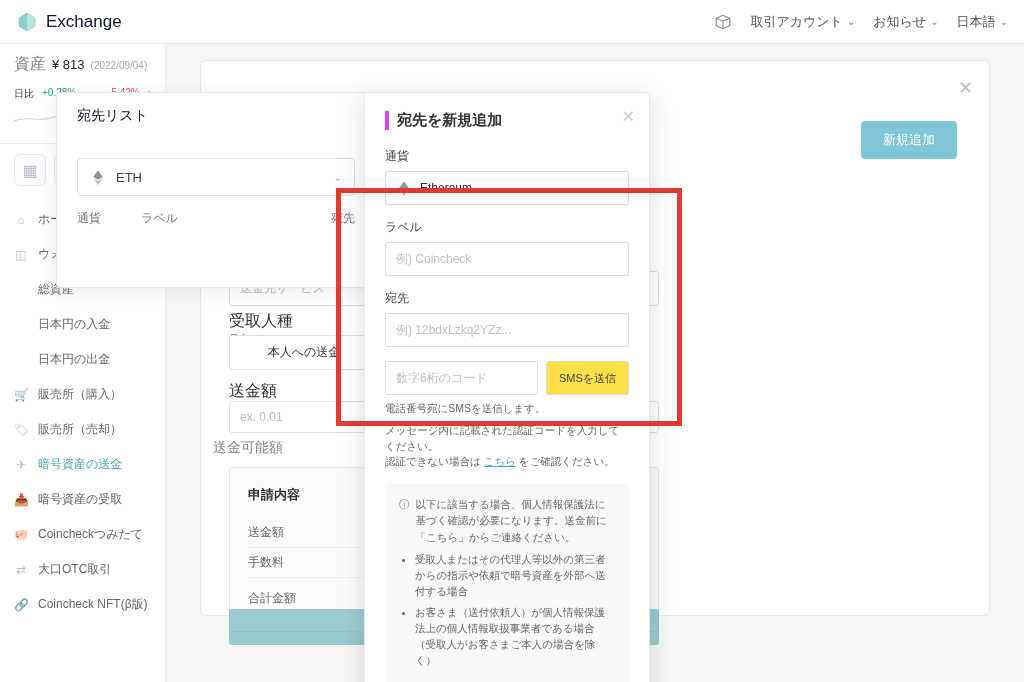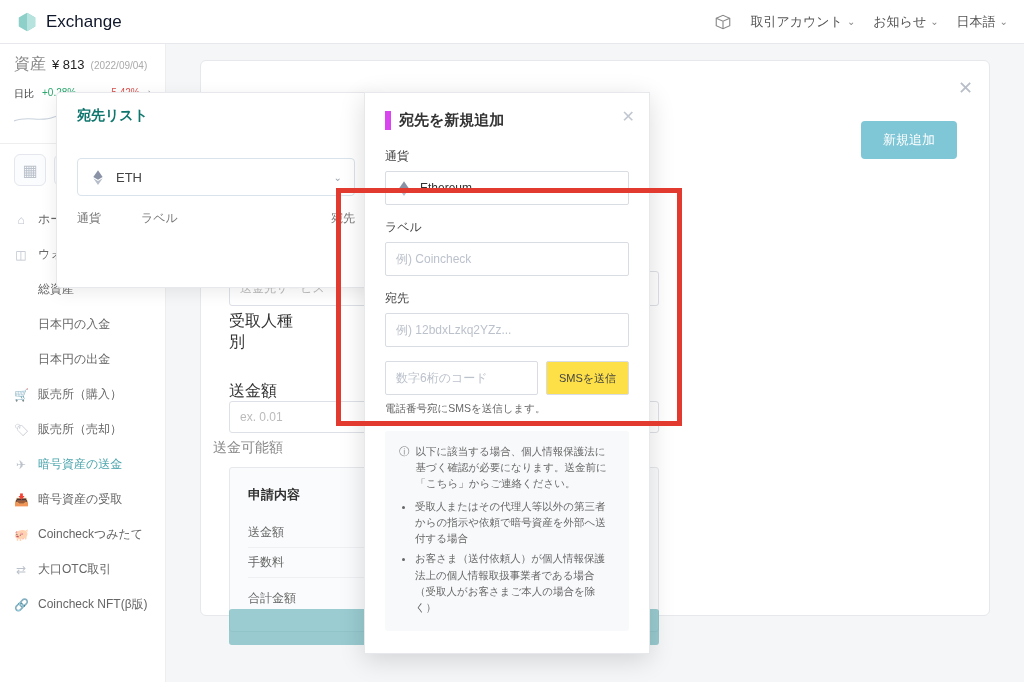--- a/index.html
+++ b/index.html
@@ -42,27 +42,27 @@
   .add-btn { position: absolute; top: 60px; right: 32px; background: #7fc6d6; color: #fff; border: none; border-radius: 4px; padding: 10px 22px; font-size: 13px; cursor: pointer; }
   .field-row { display: flex; align-items: center; gap: 16px; margin-bottom: 12px; }
   .field-row .flbl { width: 70px; font-weight: 500; }
   .mock-input { border: 1px solid #dde0e6; border-radius: 3px; padding: 8px 10px; color: #bbb; font-size: 12px; flex: 1; }
   .mock-btn { border: 1px solid #dde0e6; border-radius: 3px; padding: 8px 14px; font-size: 12px; background: #fff; }
   .bg-row { padding: 6px 0; font-size: 12px; color: #666; border-bottom: 1px solid #eef0f3; }
   .bg-row:last-child { border: none; font-weight: 500; padding-top: 12px;}
 
   
   .side-panel { position: absolute; left: 56px; top: 92px; width: 320px; height: 196px; background: #fff; border: 1px solid #e6e8ec; border-radius: 4px; box-shadow: 0 4px 18px rgba(0,0,0,0.08); padding: 14px 20px; }
-  .sp-title { font-size: 14px; font-weight: 700; color: #0f766e; margin-bottom: 14px; }
+  .sp-title { font-size: 14px; font-weight: 400; color: #0f172a; margin-bottom: 14px; }
   .sp-select { border: 1px solid #d9e3eb; border-radius: 4px; padding: 10px 12px; display: flex; align-items: center; gap: 10px; font-size: 13px; color: #444; margin-bottom: 14px; cursor: pointer; margin-top: 33px; }
   .eth-ico { width: 16px; height: 16px; }
   .sp-select .chev { margin-left: auto; color: #9aa4b0; }
   .sp-cols { display: flex; gap: 40px; font-size: 12px; color: #777; font-weight: 500; }
   .modal { position: absolute; left: 364px; top: 92px; width: 286px; background: #fff; border: 1px solid #e6e8ec; box-shadow: 0 6px 24px rgba(0,0,0,0.14); padding: 18px 20px 22px; }
-  .modal-title { font-size: 15px; font-weight: 600; color: #333; border-left: 6px solid #d946ef; padding-left: 8px; margin-bottom: 18px; }
+  .modal-title { font-size: 15px; font-weight: 600; color: #333; border-left: 4px solid #d946ef; padding-left: 8px; margin-bottom: 18px; }
   .modal-close { position: absolute; top: 14px; right: 14px; color: #c1c7d0; font-size: 16px; cursor: pointer; }
   .mfield { margin-bottom: 14px; }
   .mfield label { font-size: 12px; font-weight: 500; color: #444; display: block; margin-bottom: 6px; }
   .minput { width: 100%; border: 1px solid #d9dde3; border-radius: 2px; padding: 9px 10px; font-size: 12px; color: #333; }
   .minput::placeholder { color: #bcc2cc; }
   .mselect { width: 100%; border: 1px solid #d9dde3; border-radius: 2px; padding: 8px 10px; display: flex; align-items: center; gap: 8px; font-size: 12px; cursor: pointer; }
   .mselect .chev { margin-left: auto; color: #4aa5ad; font-size: 11px; }
   .sms-row { display: flex; gap: 8px; }
   .sms-row .minput { flex: 1; }
   .sms-btn { border: 1px solid #d9dde3; background: #fde047; border-radius: 2px; padding: 8px 12px; font-size: 11px; cursor: pointer; color: #444; white-space: nowrap; }
@@ -188,20 +188,21 @@
     <button class="add-btn">新規追加</button>
 
     <div style="position:absolute; left:28px; top:210px; width:430px;">
       <div class="mock-input" style="width:430px">送金先サービス</div>
     </div>
     <div style="position:absolute; left:28px; top:250px;">
       <div class="field-row">
           <span class="flbl">受取人種別</span>
         </div>
     </div>
+    <div class="mock-btn" style="position:absolute; left:28px; top:274px; width:150px; text-align:center">本人への送金</div>
     <div style="position:absolute; left:28px; top:320px" class="flbl">送金額</div>
     <div class="mock-input" style="position:absolute; left:28px; top:340px; width:430px">ex. 0.01</div>
     <div style="position:absolute; left:12px; top:378px; font-size:14px; color:#888">送金可能額</div>
 
     <div style="position:absolute; left:28px; top:406px; width:430px; border:1px solid #e6e8ec; border-radius:3px; background:#fafbfc; padding:18px;">
       <h4 style="font-size:13px;margin-bottom:14px">申請内容</h4>
       <div class="bg-row">送金額</div>
       <div class="bg-row">手数料</div>
       <div class="bg-row">合計金額</div>
     </div>
@@ -251,20 +252,24 @@
     <label>宛先</label>
     <input class="minput" placeholder="例) 12bdxLzkq2YZz..." style="">
   </div>
 
   <div class="mfield">
     <div class="sms-row">
       <input class="minput" placeholder="数字6桁のコード" style="">
       <button class="sms-btn">SMSを送信</button>
     </div>
     <div class="mhint">電話番号宛にSMSを送信します。</div>
+    <div class="mhint">
+      <span>メッセージ内に記載された認証コードを入力してください。</span><br>
+      <span>認証できない場合は </span><span class="link">こちら</span><span> をご確認ください。</span>
+    </div>
   </div>
 
   <div class="notice-box">
     <div class="notice-head">
       <span class="info-ico">ⓘ</span>
       <span>
         <span>以下に該当する場合、個人情報保護法に基づく確認が必要になります。送金前に「</span><span class="link">こちら</span><span>」からご連絡ください。</span>
       </span>
     </div>
     <ul>

